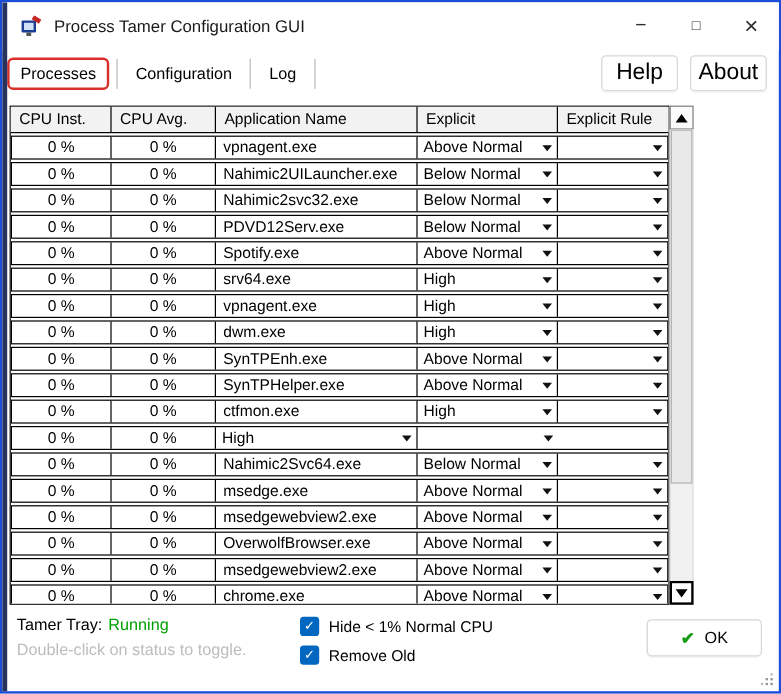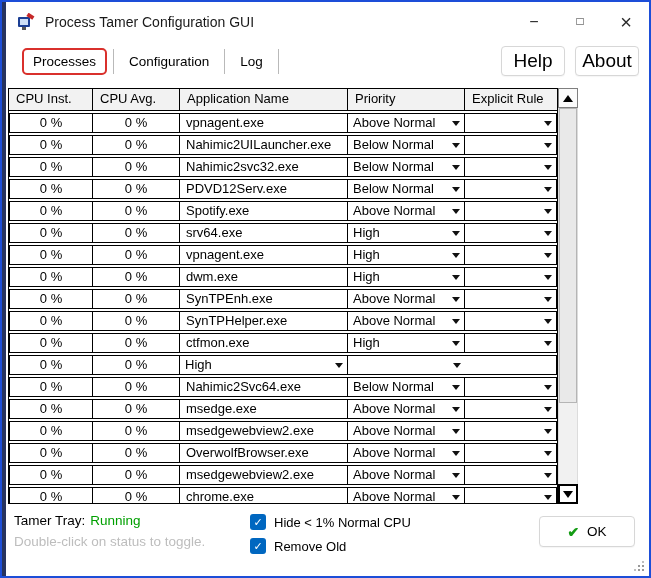--- a/index.html
+++ b/index.html
@@ -15,21 +15,21 @@
   .app-icon { width:19px; height:19px; display:inline-block; }
   .title { font-size:14px; color:#191919; margin-left:9px; white-space:nowrap; }
   .win-controls { margin-left:auto; display:flex; height:40px; }
   .win-btn { width:46px; height:40px; display:flex; align-items:center; justify-content:center;
              background:none; border:none; font-family:inherit; color:#2b2b2b; cursor:default; }
   .win-btn.min { font-size:16px; }
   .win-btn.max { font-size:12px; padding-bottom:2px; }
   .win-btn.close { font-size:20px; font-weight:300; }
 
   
-  .toolbar { height:38px; display:flex; align-items:center; padding:0 10px 0 20px; }
+  .toolbar { height:38px; display:flex; align-items:center; padding:0 10px 0 4px; }
   .tabs { display:flex; align-items:center; }
   .tab-active { border:2px solid #d9302c; border-radius:5px; padding:4px 9px; font-size:13.5px; background:#fff; }
   .tab-plain { padding:5px 15px; font-size:13.5px; border-right:1px solid #b9b9b9; }
   .tab-plain.first { border-left:1px solid #b9b9b9; margin-left:6px; }
   .top-buttons { margin-left:auto; display:flex; gap:10px; }
   .btn { min-width:64px; height:30px; background:#fff; border:1px solid #d7d7d7; border-radius:4px;
          font-size:19px; font-family:inherit; color:#000; box-shadow:0 1px 1px rgba(0,0,0,0.04); }
 
   
   .table-zone { margin:8px 0 0 6px; display:flex; height:416px; }
@@ -126,21 +126,21 @@
       <button class="btn">About</button>
     </div>
   </div>
 
   <div class="table-zone">
     <div class="grid">
       <div class="ghead">
         <div class="hcell">CPU Inst.</div>
         <div class="hcell">CPU Avg.</div>
         <div class="hcell">Application Name</div>
-        <div class="hcell">Priority</div>
+        <div class="hcell">Explicit</div>
         <div class="hcell">Explicit Rule</div>
       </div>
       <div class="gbody">
   <div class="row">
     <div class="cell c-num">0 %</div>
     <div class="cell c-num">0 %</div>
     <div class="cell c-app">vpnagent.exe</div>
     <div class="cell c-dd">
       <span>Above Normal</span>
       <span class="dd-arrow"></span>

